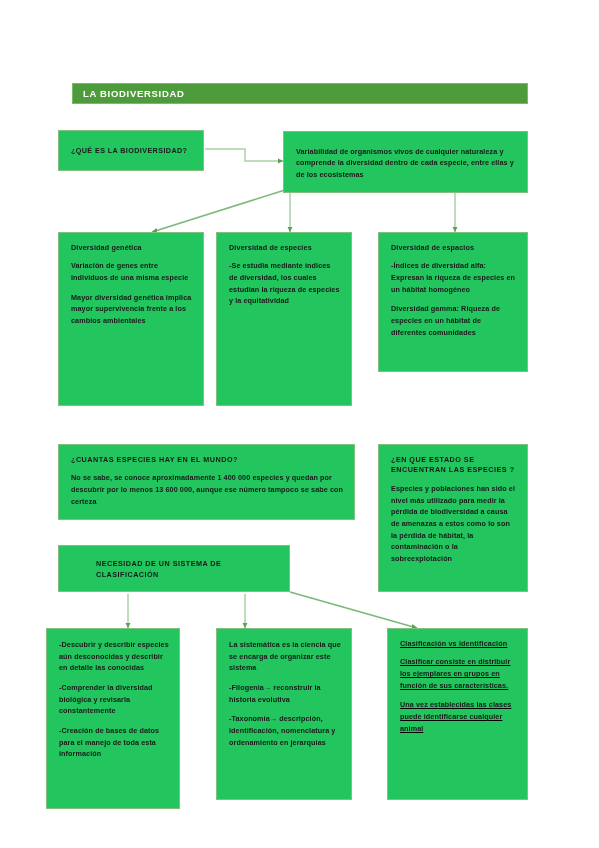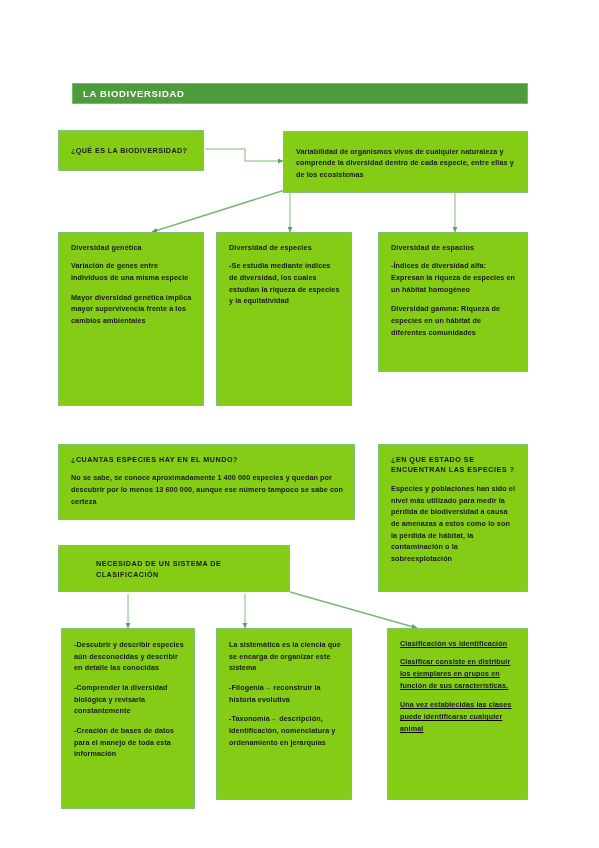--- a/index.html
+++ b/index.html
@@ -24,21 +24,21 @@
     position: absolute;
     left: 0; top: 0;
     width: 599px;
     height: 848px;
     pointer-events: none;
   }
   .box {
     position: absolute;
     box-sizing: border-box;
     border: 1.4px solid #81c07f;
-    background: #84cc16;
+    background: #22c55e;
     padding: 10px 10px 8px 12px;
   }
   .title-bar {
     position: absolute;
     box-sizing: border-box;
     background: #4e9b3c;
     border: 1px solid #7cb96a;
     color: #ffffff;
     font-weight: bold;
     font-size: 9.5px;
@@ -138,21 +138,21 @@
 
   <div class="box" style="left:378px; top:444px; width:150px; height:148px;">
     <div class="hdr caps">¿EN QUE ESTADO SE ENCUENTRAN LAS ESPECIES ?</div>
     <div class="para">Especies y poblaciones han sido el nivel más utilizado para medir la pérdida de biodiversidad a causa de amenazas a estos como lo son la pérdida de hábitat, la contaminación o la sobreexplotación</div>
   </div>
 
   <div class="box" style="left:58px; top:545px; width:232px; height:47px; display:flex; align-items:center;padding-left:37px;">
     <span class="hdr caps" style="margin:0;">NECESIDAD DE UN SISTEMA DE CLASIFICACIÓN</span>
   </div>
 
-  <div class="box" style="left:61px; top:628px; width:134px; height:181px;">
+  <div class="box" style="left:46px; top:628px; width:134px; height:181px;">
     <div class="para">-Descubrir y describir especies aún desconocidas y describir en detalle las conocidas</div>
     <div class="para">-Comprender la diversidad biológica y revisarla constantemente</div>
     <div class="para">-Creación de bases de datos para el manejo de toda esta información</div>
   </div>
 
   <div class="box" style="left:216px; top:628px; width:136px; height:172px;">
     <div class="para">La sistemática es la ciencia que se encarga de organizar este sistema</div>
     <div class="para">-Filogenia→ reconstruir la historia evolutiva</div>
     <div class="para">-Taxonomía→ descripción, identificación, nomenclatura y ordenamiento en jerarquías</div>
   </div>

